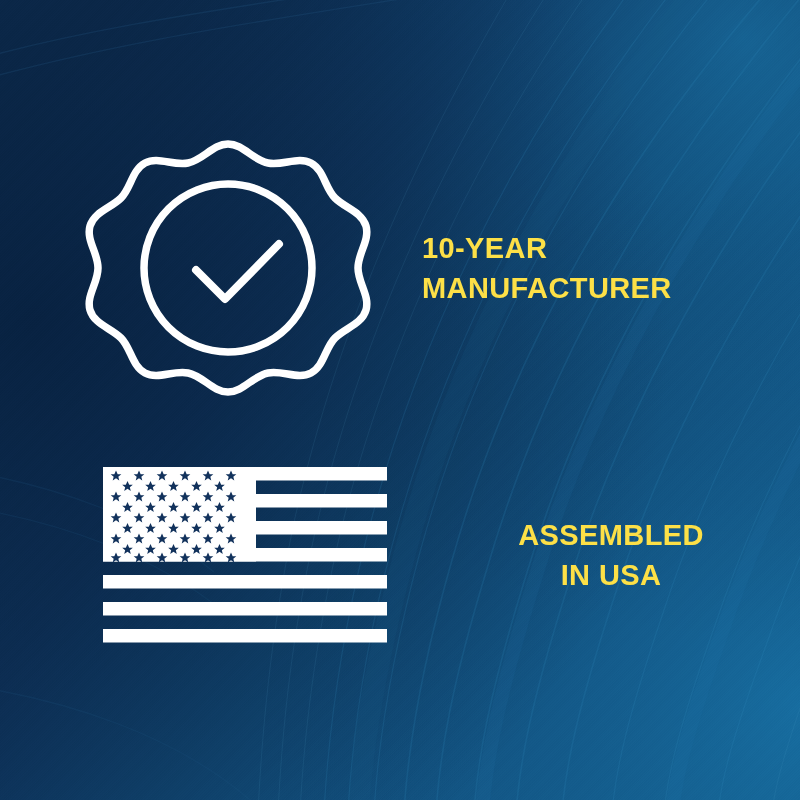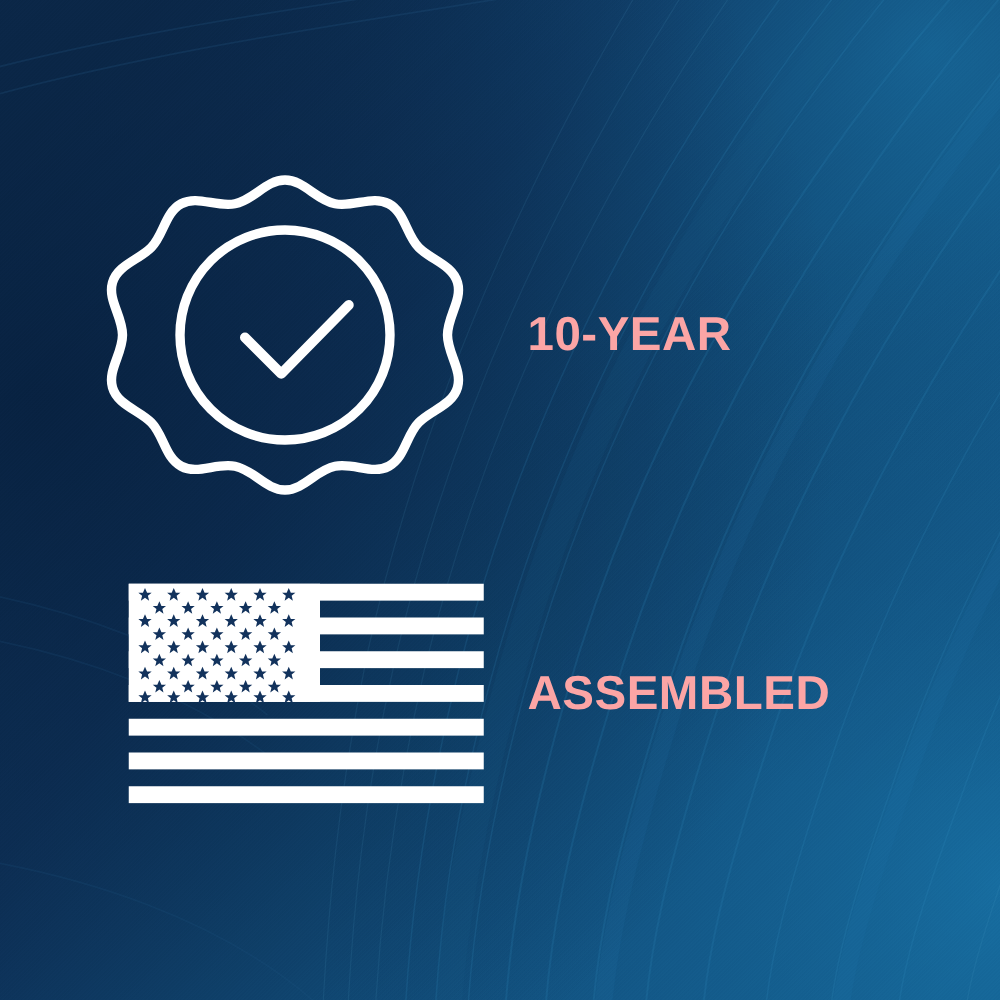--- a/index.html
+++ b/index.html
@@ -45,44 +45,44 @@
   }
 
   
   .row {
     position: absolute;
     display: flex;
     align-items: center;
   }
 
   #row-warranty { left: 0; top: 140px; width: 800px; height: 256px; }
-  #row-usa      { left: 0; top: 462px; width: 800px; height: 186px; }
+  #row-usa      { left: 0; top: 462px; width: 800px; height: 186px; text-align: center; }
 
   .icon-cell {
     position: relative;
     flex: 0 0 auto;
   }
   #badge-icon-cell { width: 250px; height: 256px; margin-left: 103px; }
   #flag-icon-cell  { width: 284px; height: 176px; margin-left: 103px; }
 
   .text-cell {
     flex: 1 1 auto;
     padding-left: 69px;
     color: #ffffff;
   }
   #usa-text-cell { padding-left: 35px; }
 
   .headline {
     font-family: "Liberation Sans", sans-serif;
     font-weight: 700;
-    font-size: 38px;
+    font-size: 29px;
     line-height: 40px;
     letter-spacing: .4px;
     text-transform: uppercase;
-    color: #fca5a5;
+    color: #fde047;
     white-space: nowrap;
     -webkit-font-smoothing: antialiased;
   }
   .headline .ln { display: block; }
 
   svg { display: block; overflow: visible; }
 </style>
 </head>
 <body>
 
@@ -210,20 +210,21 @@
 
         <circle cx="125" cy="128" r="84" fill="none" stroke="#ffffff" stroke-width="7.5"></circle>
 
         <path d="M 93 130 L 122 159 L 176 104" fill="none" stroke="#ffffff" stroke-width="8" stroke-linecap="round" stroke-linejoin="round"></path>
       </svg>
     </div>
 
     <div class="text-cell">
       <div class="headline">
         <span class="ln">10-YEAR</span>
+        <span class="ln">MANUFACTURER</span>
       </div>
     </div>
   </div>
 
   <div class="row" id="row-usa">
 
     <div class="icon-cell" id="flag-icon-cell">
       <svg width="284" height="176" viewBox="0 0 284 176" xmlns="http://www.w3.org/2000/svg">
         <defs>
 
@@ -304,17 +305,18 @@
           <use href="#star5" x="82" y="91"></use>
             <use href="#star5" x="105" y="91"></use>
             <use href="#star5" x="128" y="91"></use>
         </g>
       </svg>
     </div>
 
     <div class="text-cell" id="usa-text-cell">
       <div class="headline">
         <span class="ln">ASSEMBLED</span>
+        <span class="ln">IN USA</span>
       </div>
     </div>
   </div>
 
 </div>
 
 </body></html>

